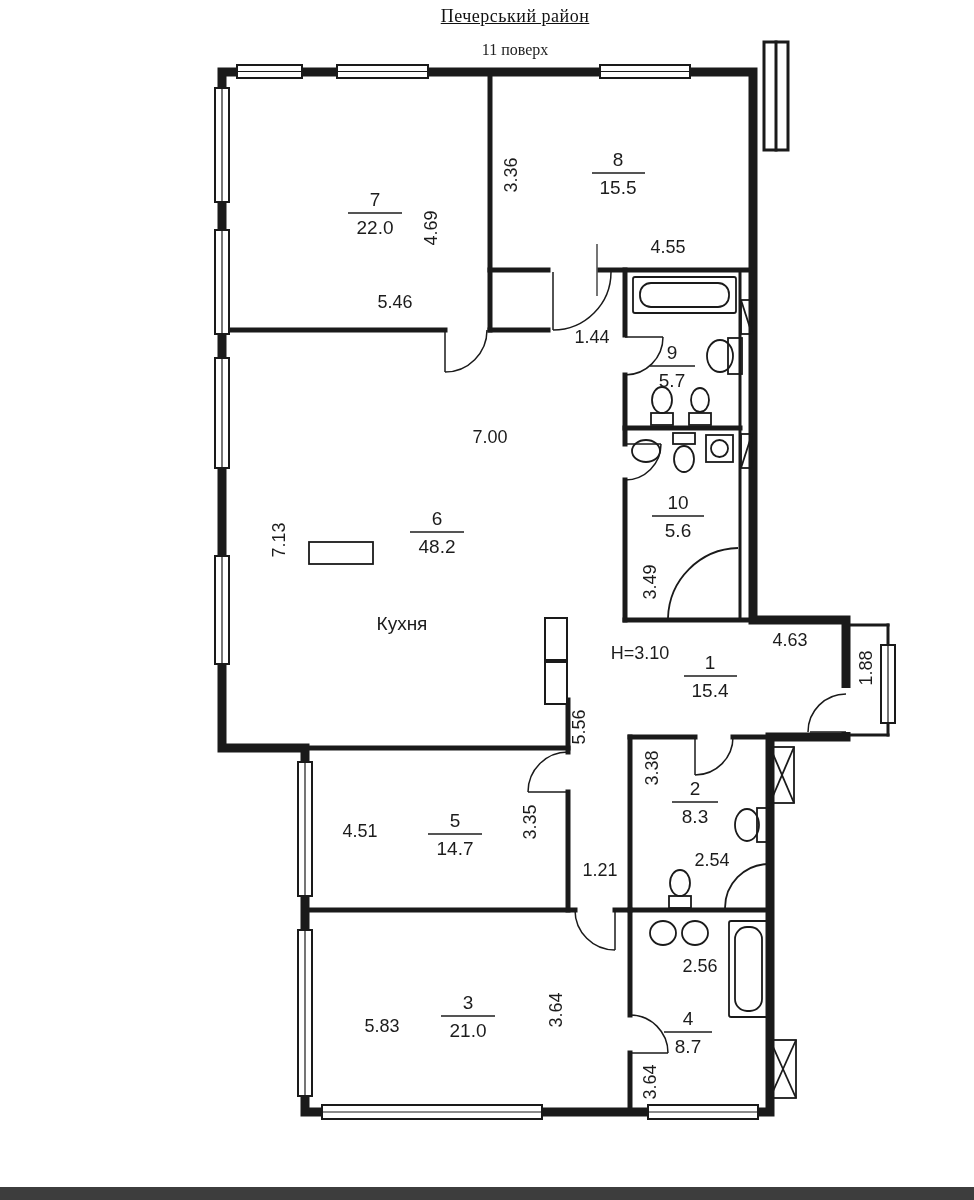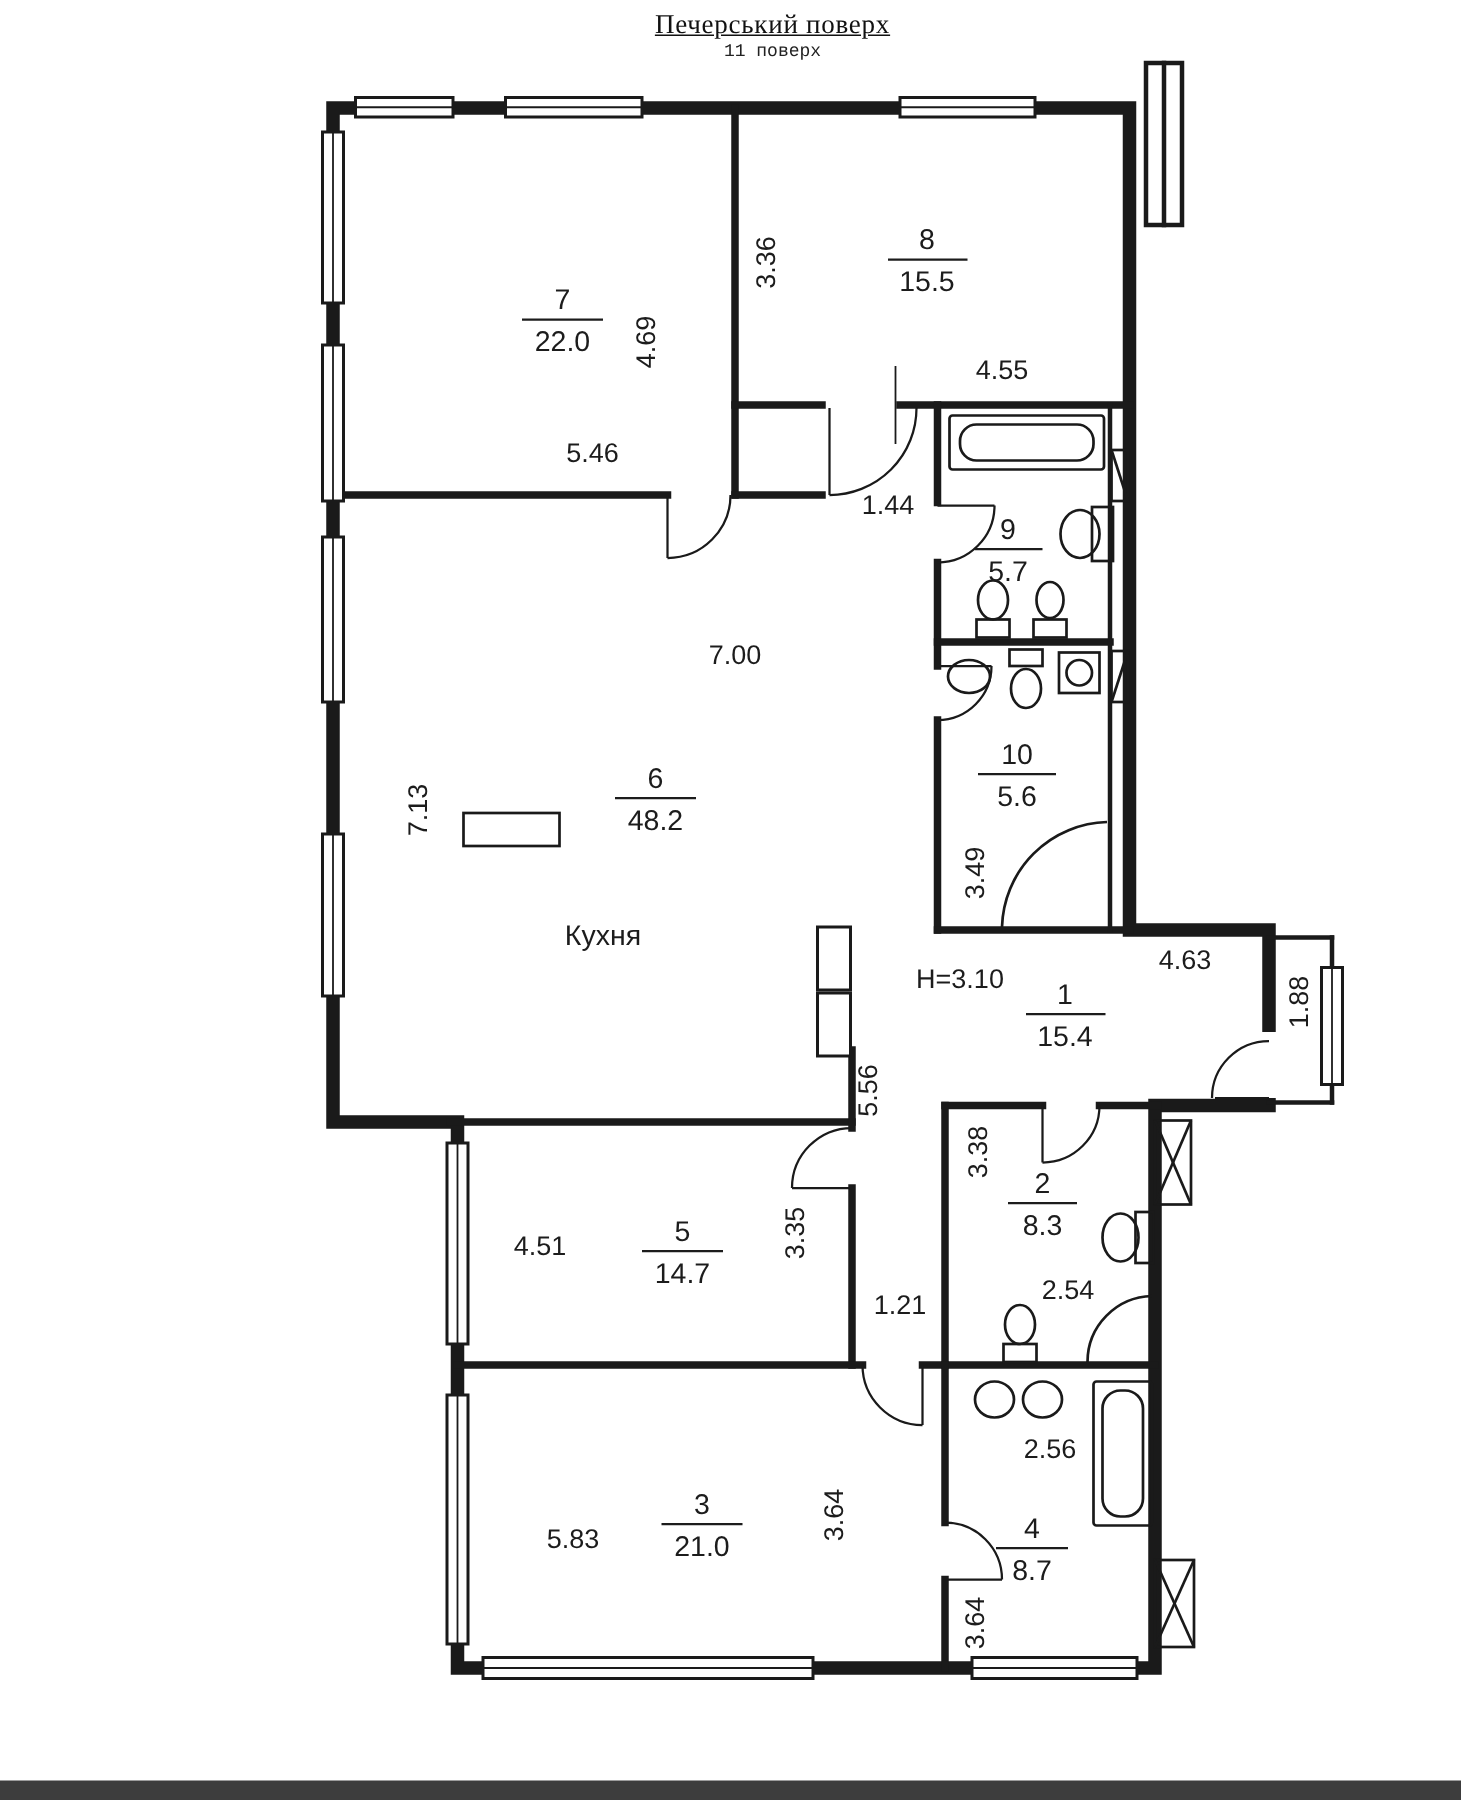--- a/index.html
+++ b/index.html
@@ -1,37 +1,37 @@
 <!DOCTYPE html>
 <html><head>
 <meta charset="utf-8">
 <style>
   html,body{margin:0;padding:0;background:#ffffff;}
   #page{position:relative;width:974px;height:1200px;background:#ffffff;overflow:hidden;
         font-family:"Liberation Sans",sans-serif;color:#1c1c1c;}
   #titleblock{position:absolute;top:6px;left:515px;transform:translateX(-50%);text-align:center;}
   #titleblock .title{font-family:"Liberation Serif",serif;font-size:18px;text-decoration:underline;
                      letter-spacing:.5px;color:#111;}
-  #titleblock .floor{font-family:Liberation Mono, monospace;font-size:12px;margin-top:0;color:#222;}
+  #titleblock .floor{font-family:Liberation Serif, serif;font-size:16px;margin-top:14px;color:#222;}
   svg{position:absolute;top:0;left:0;}
   svg text{font-family:"Liberation Sans",sans-serif;fill:#1c1c1c;}
   .num{font-size:19px;text-anchor:middle;}
   .dim{font-size:18px;text-anchor:middle;dominant-baseline:middle;}
   .kit{font-size:19px;text-anchor:middle;}
   .hnote{font-size:18px;text-anchor:middle;dominant-baseline:middle;}
   .frac{stroke:#1c1c1c;stroke-width:1.5;}
   #footerbar{position:absolute;left:0;bottom:0;width:974px;height:13px;background:#3d3d3d;}
 </style>
 </head>
 <body>
 
 <div id="page">
 
   <div id="titleblock">
-    <div class="title">Печерський поверх</div>
+    <div class="title">Печерський район</div>
     <div class="floor">11 поверх</div>
   </div>
 
   <svg width="974" height="1200" viewBox="0 0 974 1200">
 
     <g stroke="#1a1a1a" fill="none" stroke-linecap="square">
       <path d="M222,72 H753 V620 H846 V737 H770 V1112 H305 V748 H222 Z" stroke-width="9"></path>
       <g stroke-width="5">
         <line x1="490" y1="72" x2="490" y2="330"></line>
         <line x1="222" y1="330" x2="445" y2="330"></line>

